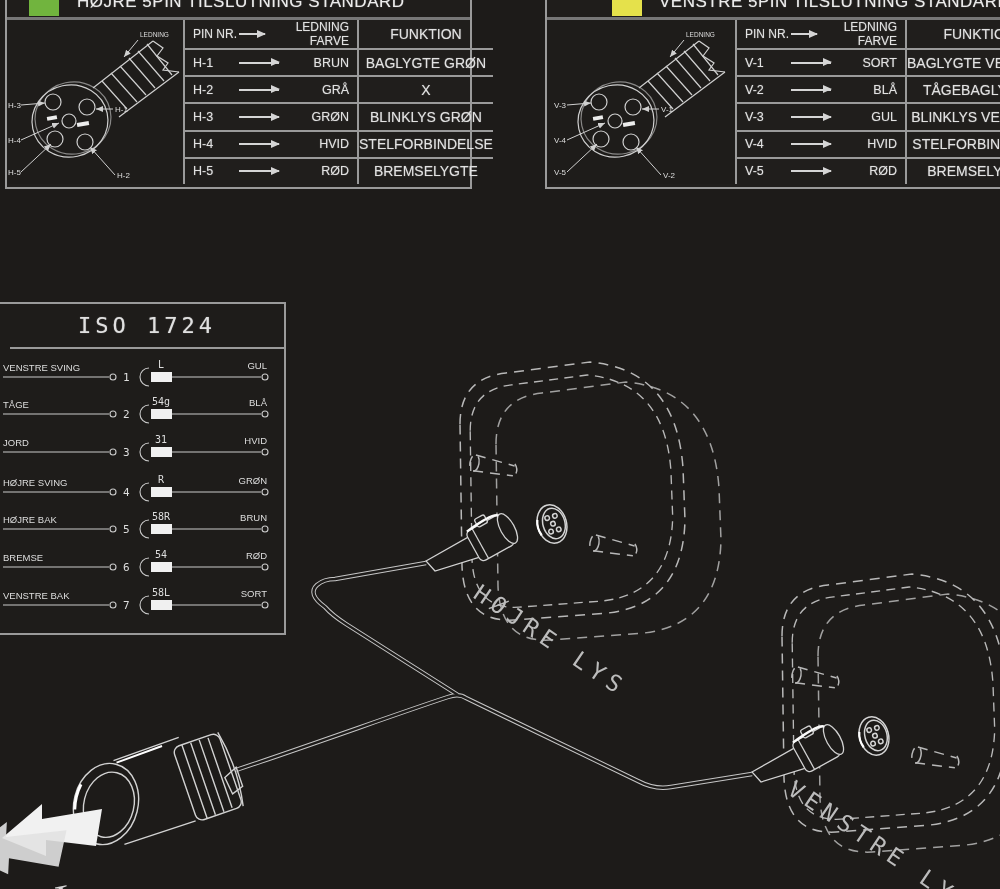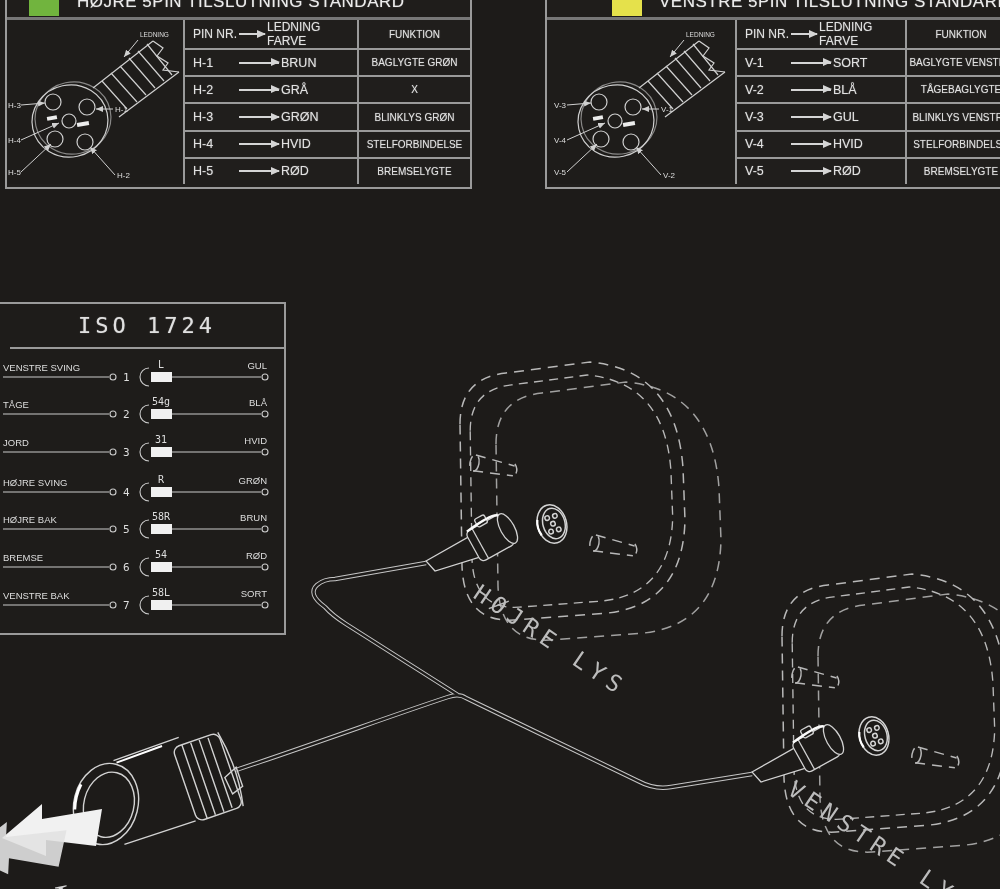--- a/index.html
+++ b/index.html
@@ -27,23 +27,23 @@
   .pcontent { display:flex; height:164px; }
   .illu { position:relative; border-right:2px solid #9a9a9a; background:#1e1c1a; }
   #panel-h .illu { width:178px; }
   #panel-v .illu { width:190px; }
   .ptable { flex:1; display:flex; flex-direction:column; }
   .trow { flex:1; display:flex; border-bottom:2px solid #9a9a9a; }
   .trow:last-child { border-bottom:none; }
   .c1 { display:flex; align-items:center; border-right:2px solid #9a9a9a; padding:0 8px; }
   #panel-h .c1 { width:174px; } #panel-v .c1 { width:170px; }
   .c2 { flex:1; display:flex; align-items:center; justify-content:center;
-        font-size:10px; white-space:nowrap; overflow:visible; }
+        font-size:14px; white-space:nowrap; overflow:visible; }
   .pin { width:44px; text-align:left; font-size:12.5px; }
-  .farve { flex:1; text-align:left; font-size:12.5px; }
+  .farve { flex:1; text-align:right; font-size:12.5px; }
   .hdr .pin { width:auto; font-size:12px; }
   .hdr .farve { font-size:12px; }
   .arr { position:relative; height:2px; background:#d5d5d5; width:40px; margin:0 2px; flex:none; }
   .arr.short { width:26px; }
   .arr::after { content:""; position:absolute; right:-1px; top:-3.5px;
     border-left:9px solid #d5d5d5; border-top:4px solid transparent; border-bottom:4px solid transparent; }
 
   
   #iso-panel { position:absolute; left:-3px; top:302px; width:289px; height:333px;
     border:2px solid #9a9a9a; background:#1e1c1a; }

